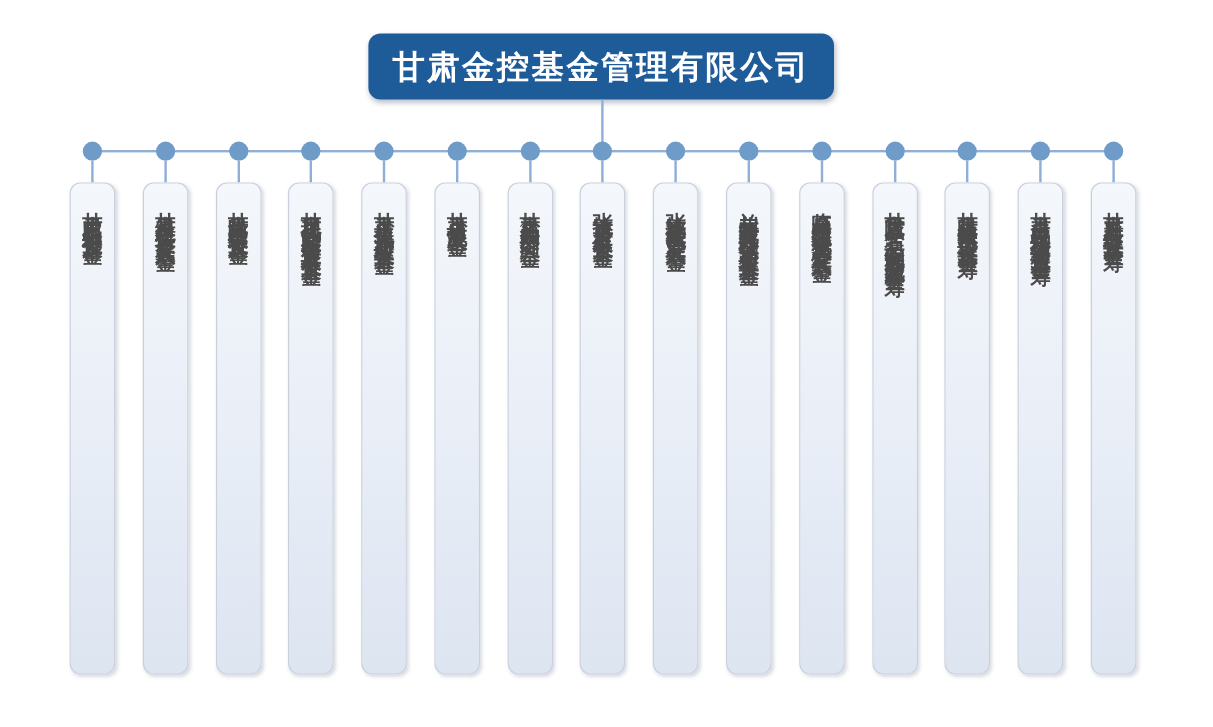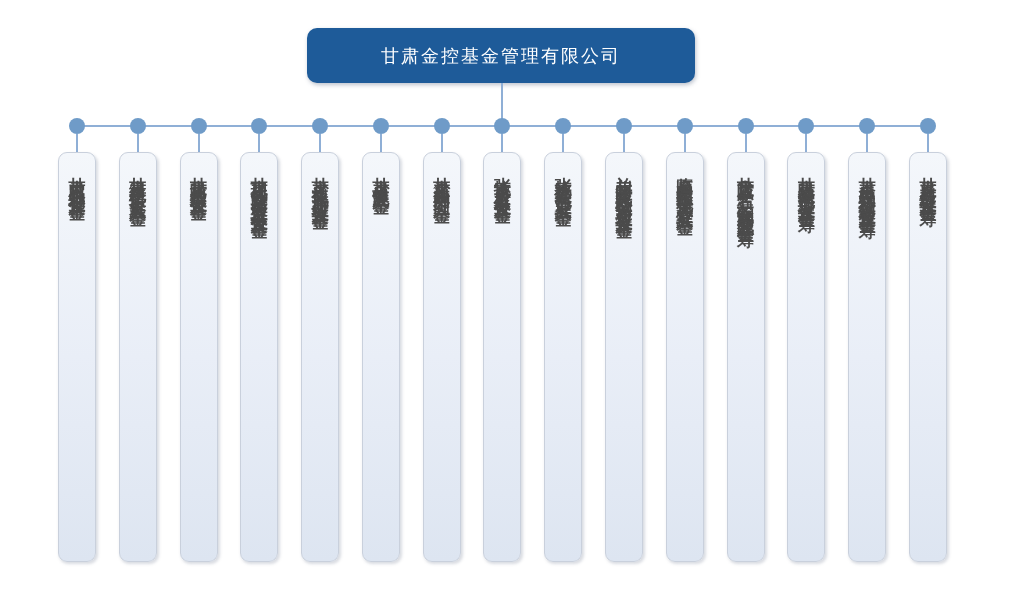--- a/index.html
+++ b/index.html
@@ -30,22 +30,22 @@
     height: 55px;
     background: var(--root-bg);
     border-radius: 10px;
     display: flex;
     align-items: center;
     justify-content: center;
     box-shadow: 1px 2px 4px rgba(90, 105, 130, 0.4);
   }
   .root-label {
     color: var(--root-text);
-    font-size: 18px;
-    font-weight: normal;
+    font-size: 27px;
+    font-weight: bold;
     letter-spacing: 2px;
     white-space: nowrap;
   }
   .root-drop {
     position: absolute;
     left: 501px;
     top: 83px;
     width: 2px;
     height: 43px;
     background: var(--connector);

